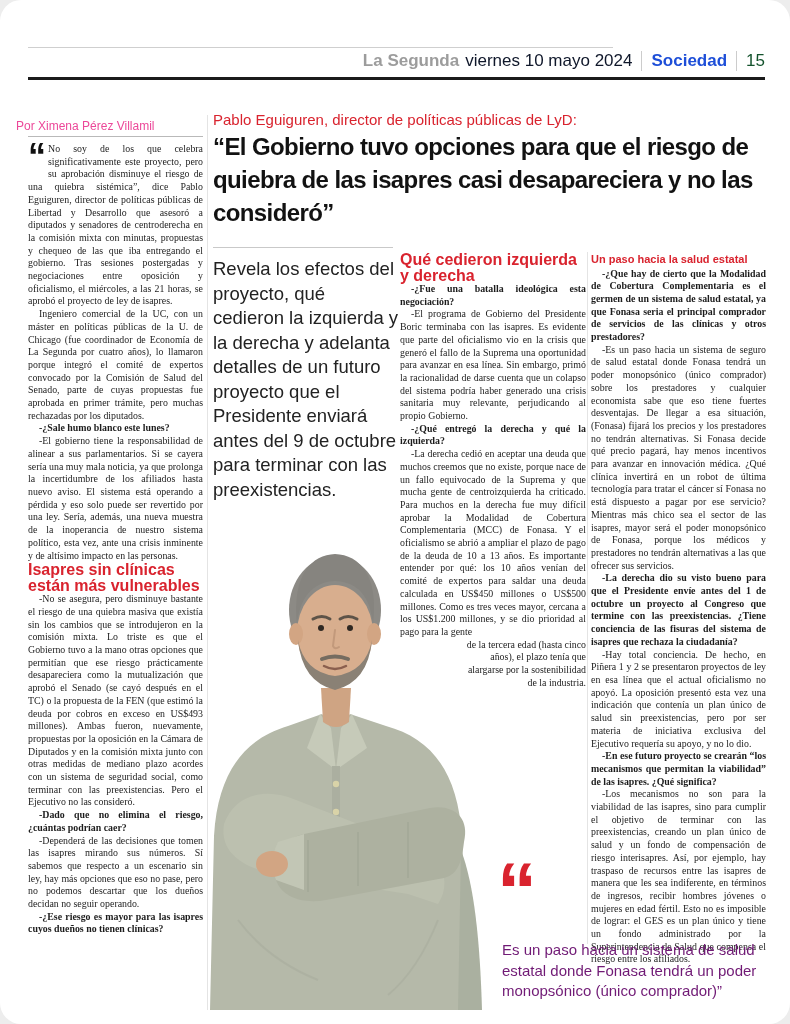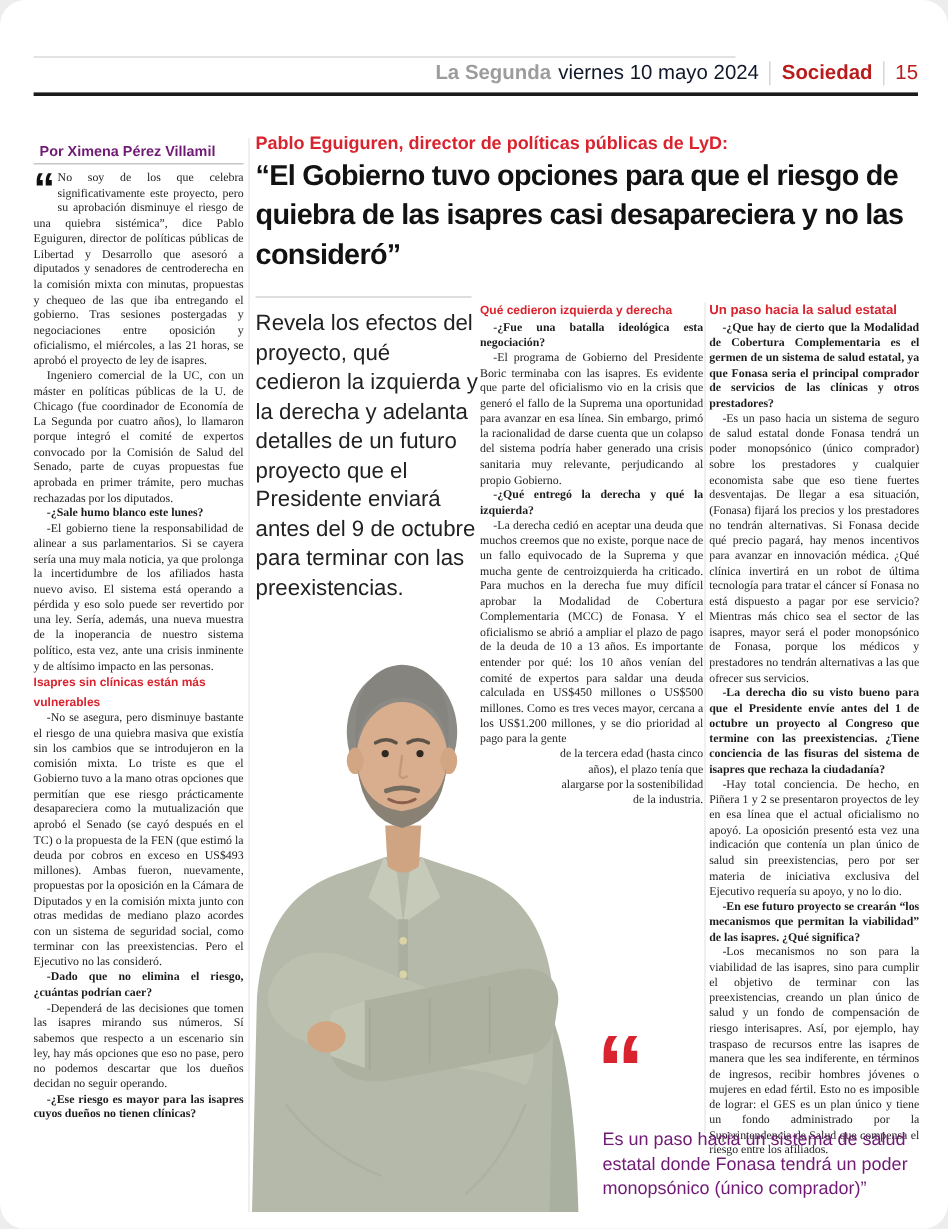--- a/index.html
+++ b/index.html
@@ -8,41 +8,41 @@
     position:relative; width:790px; height:1024px; margin:0 auto;
     background:#ffffff; overflow:hidden;
     font-family:"Liberation Sans",sans-serif; color:var(--ink);border-radius:21px;
   }
   
   .rule-thin-top{position:absolute;top:47px;left:28px;width:585px;height:1px;background:#cfcfcf;}
   .masthead{position:absolute;top:51px;right:25px;display:flex;align-items:baseline;font-size:17px;white-space:nowrap;}
   .m-brand{color:#9c9c9c;font-weight:bold;margin-right:6px;}
   .m-date{color:#0f172a;}
   .m-sep{width:1px;height:20px;background:#cccccc;margin:0 9px;align-self:center;}
-  .m-section{color:#b91c1c;font-weight:bold;text-align:right;}
-  .m-page{color:#b91c1c;}
+  .m-section{color:#1d4ed8;font-weight:bold;text-align:right;}
+  .m-page{color:#14532d;}
   .rule-black{position:absolute;top:77px;left:28px;width:737px;height:3px;background:#1b1b1b;}
 
   
-  .kicker{position:absolute;left:213px;top:111px;font-size:15px;line-height:17px;font-weight:bold;color:var(--red);}
+  .kicker{position:absolute;left:213px;top:111px;font-size:15px;line-height:17px;font-weight:normal;color:var(--red);}
   .headline{position:absolute;left:213px;top:130px;width:566px;font-size:24px;line-height:33px;font-weight:bold;color:#121212;letter-spacing:-0.6px;}
 
   
-  .byline{position:absolute;left:33px;top:119px;width:175px;font-size:12px;font-weight:bold;color:#701a75;}
+  .byline{position:absolute;left:16px;top:119px;width:175px;font-size:12px;font-weight:normal;color:#ec4899;}
   .byline-rule{position:absolute;left:28px;top:136px;width:175px;height:1px;background:#b9b9b9;}
 
   
   .col{position:absolute;font-family:"Liberation Serif",serif;font-size:9.9px;line-height:12.7px;color:var(--ink);text-align:justify;z-index:2;}
   .col1{left:28px;top:143px;width:175px;}
   .col3{left:400px;top:252px;width:186px;}
   .col4{left:591px;top:252px;width:175px;}
   .col p{margin:0;}
   .col p.ind{text-indent:11px;}
   .col p.q{font-weight:bold;text-indent:11px;}
-  .subhead{font-family:"Liberation Sans",sans-serif;font-weight:bold;color:var(--red);font-size:10px;line-height:15.5px;margin:7px 0 3px;text-align:left;text-indent:0;}
+  .subhead{font-family:"Liberation Sans",sans-serif;font-weight:bold;color:var(--red);font-size:16px;line-height:15.5px;margin:7px 0 3px;text-align:left;text-indent:0;}
   .col4 .subhead{font-size:11px;margin-top:0;}
   .openquote{float:left;font-family:"Liberation Sans",sans-serif;font-weight:bold;font-size:36px;line-height:24px;letter-spacing:-3px;color:#101010;margin:2px 5px 0 0;}
   .tail-right{text-align:right;padding-left:58px;}
 
   
   .deck-rule{position:absolute;left:213px;top:247px;width:180px;height:1px;background:#c9c9c9;}
   .deck{position:absolute;left:213px;top:257px;width:188px;font-size:18.5px;line-height:24.5px;color:#222222;}
 
   
   .divider-v{position:absolute;width:1px;background:#e4e4e4;}

